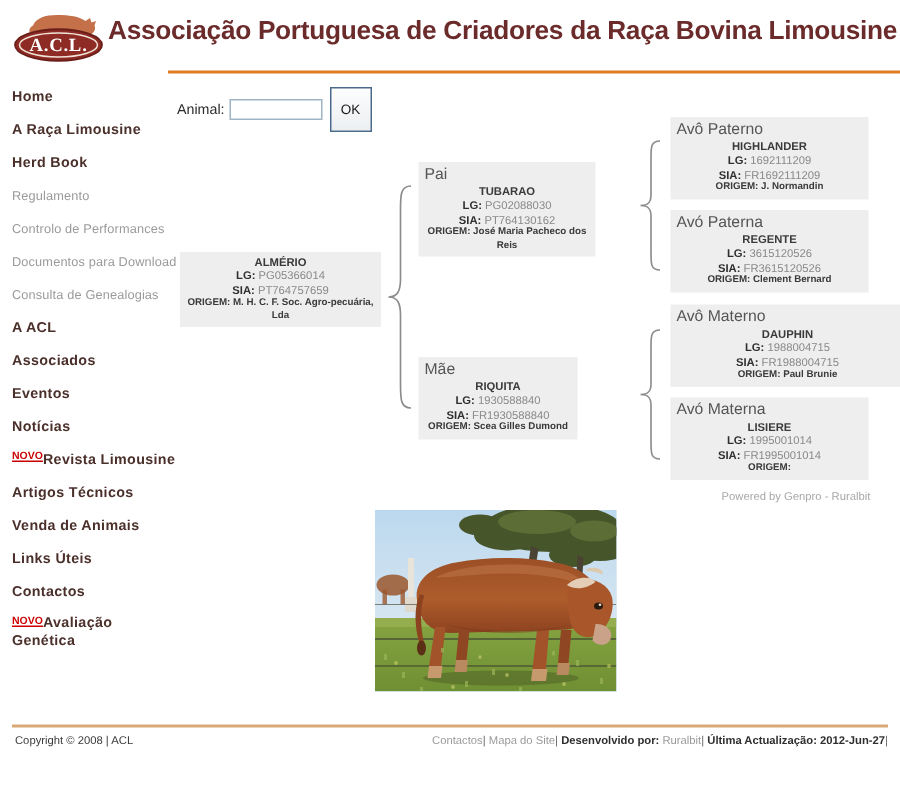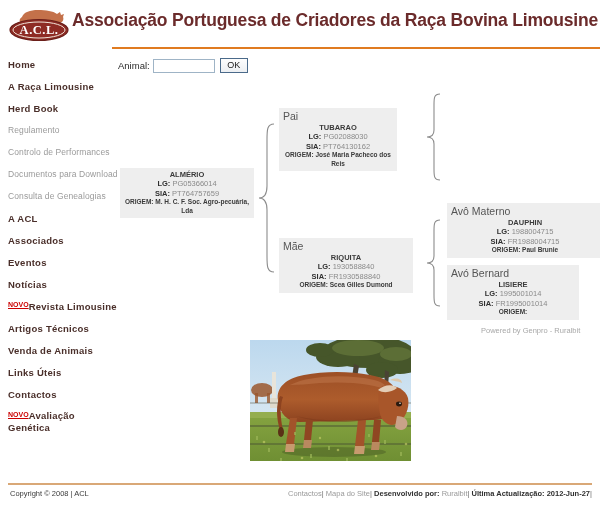--- a/index.html
+++ b/index.html
@@ -90,21 +90,21 @@
   #animal-input {
     width: 62px; height: 14px;
     border: 1px solid #9fb4c6;
     background: #fff;
     font-size: 9px;
     padding: 0 2px;
     font-family: "Liberation Sans", sans-serif;
   }
   #ok-button {
     margin-left: 5px;
-    width: 28px; height: 15px;
+    width: 28px; height: 30px;
     border: 1px solid #4a6a8a;
     background: linear-gradient(#fdfdfd, #eceff2);
     font-size: 9px;
     color: #1a1a1a;
     line-height: 13px;
     padding: 0;
     font-family: "Liberation Sans", sans-serif;
     cursor: pointer;
   }
 
@@ -138,21 +138,21 @@
   .ped-origem {
     text-align: center;
     font-size: 6.5px;
     font-weight: bold;
     color: #3a3a3a;
     line-height: 8.5px;
   }
 
   #box-macho { left: 120px; top: 168px; width: 134px; }
   #box-pai   { left: 279px; top: 108px; width: 118px; }
-  #box-mae   { left: 279px; top: 238px; width: 134px; }
+  #box-mae   { left: 279px; top: 238px; width: 106px; }
   #box-ap    { left: 447px; top: 78px;  width: 132px; }
   #box-apa   { left: 447px; top: 140px; width: 132px; }
   #box-am    { left: 447px; top: 203px; width: 156px; }
   #box-ama   { left: 447px; top: 265px; width: 132px; }
 
   
   .brace { position: absolute; }
   .brace svg { display: block; }
 
   #brace-1 { left: 256px; top: 122px; }
@@ -266,32 +266,46 @@
   </div>
 
   <div class="ped-box" id="box-mae">
     <div class="ped-role">Mãe</div>
     <div class="ped-name">RIQUITA</div>
     <div class="ped-line"><b>LG:</b> <span>1930588840</span></div>
     <div class="ped-line"><b>SIA:</b> <span>FR1930588840</span></div>
     <div class="ped-origem"><span>ORIGEM:</span> <span>Scea Gilles Dumond</span></div>
   </div>
 
-
+  <div class="ped-box" id="box-ap">
+    <div class="ped-role">Avô Paterno</div>
+    <div class="ped-name">HIGHLANDER</div>
+    <div class="ped-line"><b>LG:</b> <span>1692111209</span></div>
+    <div class="ped-line"><b>SIA:</b> <span>FR1692111209</span></div>
+    <div class="ped-origem"><span>ORIGEM:</span> <span>J. Normandin</span></div>
+  </div>
+
+  <div class="ped-box" id="box-apa">
+    <div class="ped-role">Avó Paterna</div>
+    <div class="ped-name">REGENTE</div>
+    <div class="ped-line"><b>LG:</b> <span>3615120526</span></div>
+    <div class="ped-line"><b>SIA:</b> <span>FR3615120526</span></div>
+    <div class="ped-origem"><span>ORIGEM:</span> <span>Clement Bernard</span></div>
+  </div>
 
   <div class="ped-box" id="box-am">
     <div class="ped-role">Avô Materno</div>
     <div class="ped-name">DAUPHIN</div>
     <div class="ped-line"><b>LG:</b> <span>1988004715</span></div>
     <div class="ped-line"><b>SIA:</b> <span>FR1988004715</span></div>
     <div class="ped-origem"><span>ORIGEM:</span> <span>Paul Brunie</span></div>
   </div>
 
   <div class="ped-box" id="box-ama">
-    <div class="ped-role">Avó Bernard</div>
+    <div class="ped-role">Avó Materna</div>
     <div class="ped-name">LISIERE</div>
     <div class="ped-line"><b>LG:</b> <span>1995001014</span></div>
     <div class="ped-line"><b>SIA:</b> <span>FR1995001014</span></div>
     <div class="ped-origem"><span>ORIGEM:</span><span></span></div>
   </div>
 
   <div class="brace" id="brace-1">
     <svg width="22" height="152" viewBox="0 0 22 152">
       <path d="M18 2 C11 2, 11 8, 11 18 L11 64 C11 72, 9 76, 3 76 C9 76, 11 80, 11 88 L11 134 C11 144, 11 150, 18 150" fill="none" stroke="#8c8c8c" stroke-width="1.1"></path>
     </svg>

